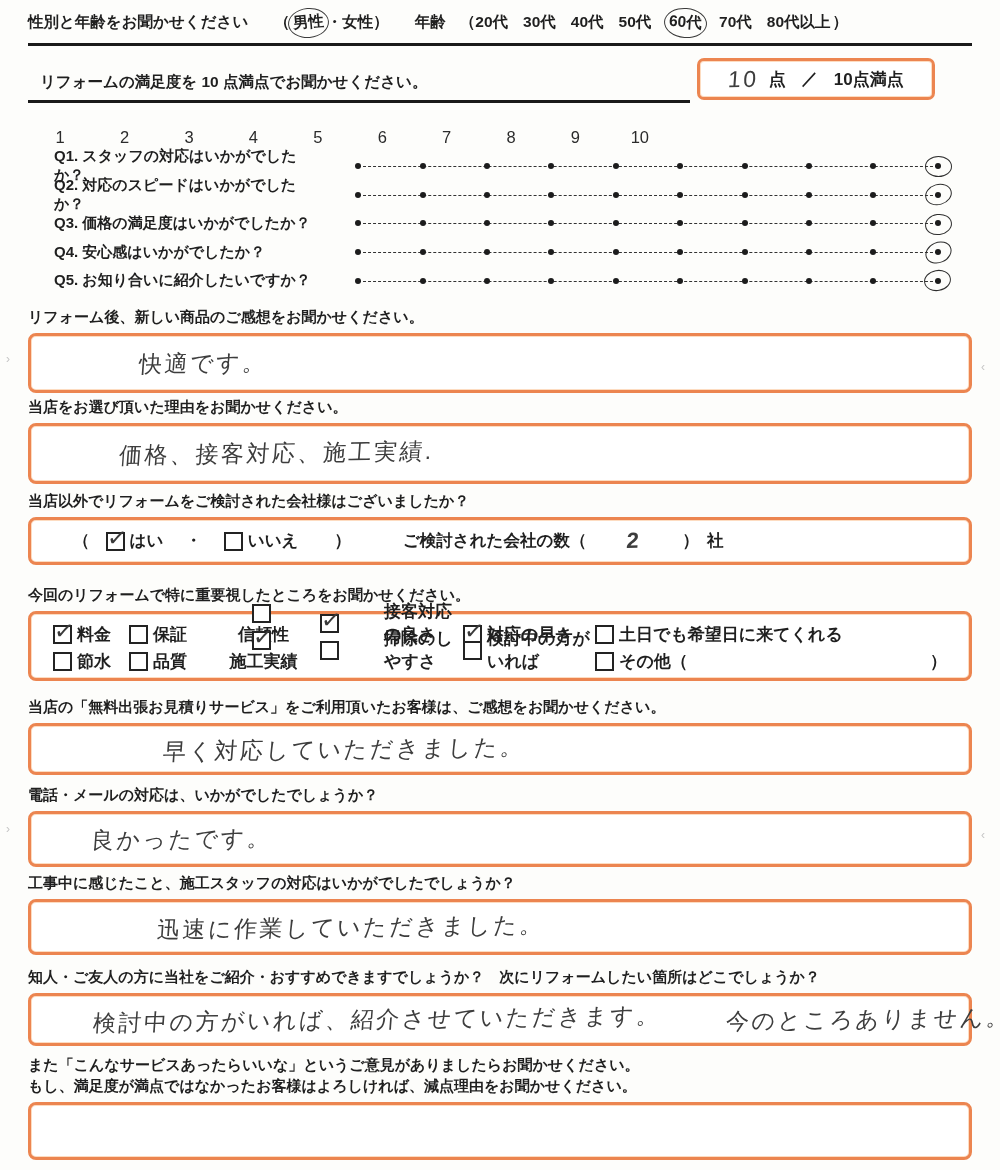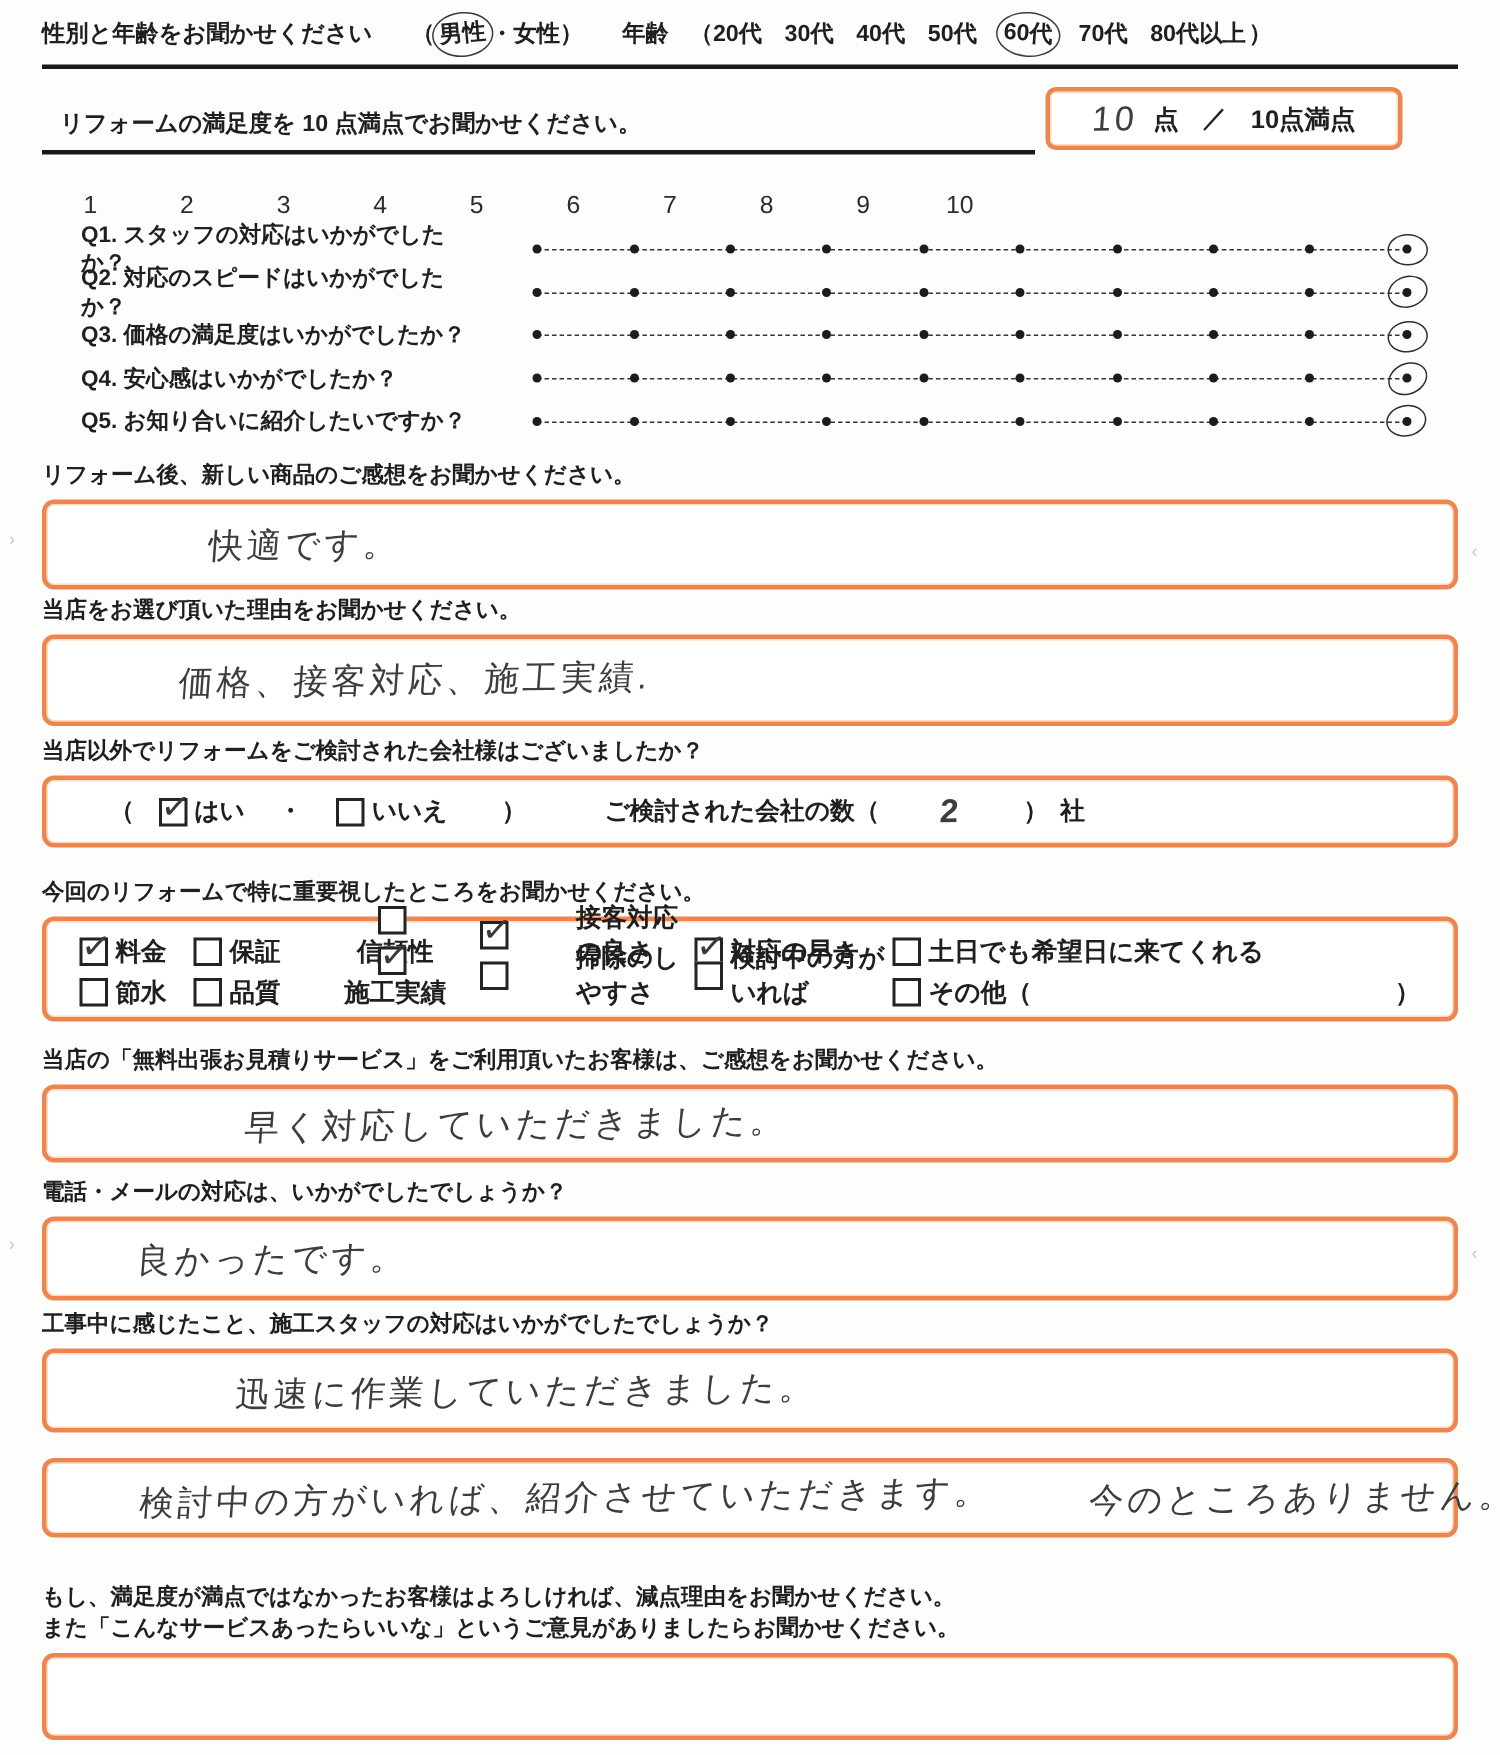--- a/index.html
+++ b/index.html
@@ -446,28 +446,29 @@
         <div class="hand">良かったです。</div>
       </div>
     </section>
     <section class="qa s4">
       <div class="qa-label">工事中に感じたこと、施工スタッフの対応はいかがでしたでしょうか？</div>
       <div class="qa-box">
         <div class="hand">迅速に作業していただきました。</div>
       </div>
     </section>
     <section class="qa s5">
+      <div class="qa-label">知人・ご友人の方に当社をご紹介・おすすめできますでしょうか？　次にリフォームしたい箇所はどこでしょうか？</div>
       <div class="qa-box">
         <div class="hand">検討中の方がいれば、紹介させていただきます。</div>
         <div class="hand hand2">今のところありません。</div>
       </div>
     </section>
     <section class="qa s6">
+      <div class="qa-label">また「こんなサービスあったらいいな」というご意見がありましたらお聞かせください。</div>
       <div class="qa-label">もし、満足度が満点ではなかったお客様はよろしければ、減点理由をお聞かせください。</div>
-      <div class="qa-label">また「こんなサービスあったらいいな」というご意見がありましたらお聞かせください。</div>
       <div class="qa-box"></div>
     </section>
   </div>
 
 <div class="mark" style="left:6px;top:352px;">›</div>
 <div class="mark" style="left:981px;top:360px;">‹</div>
 <div class="mark" style="left:6px;top:822px;">›</div>
 <div class="mark" style="left:981px;top:828px;">‹</div>
 
 </body></html>

